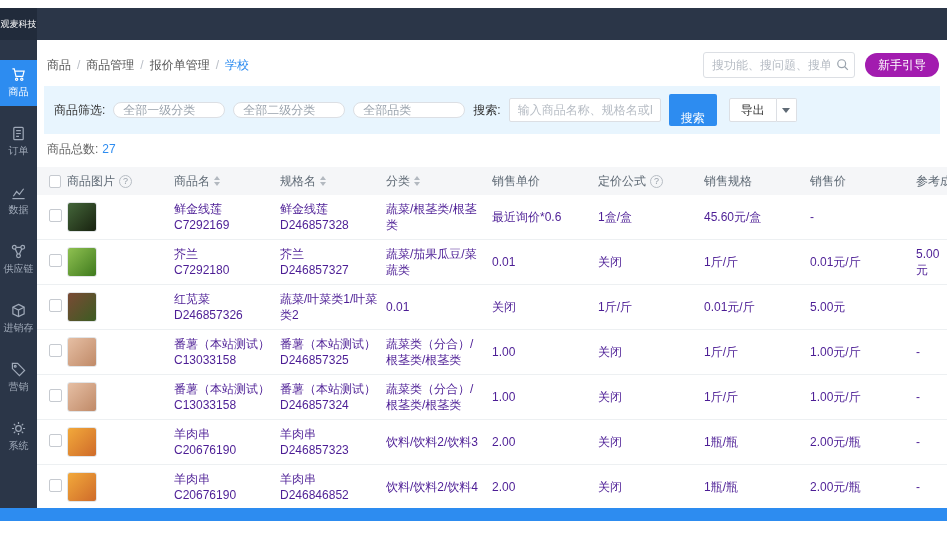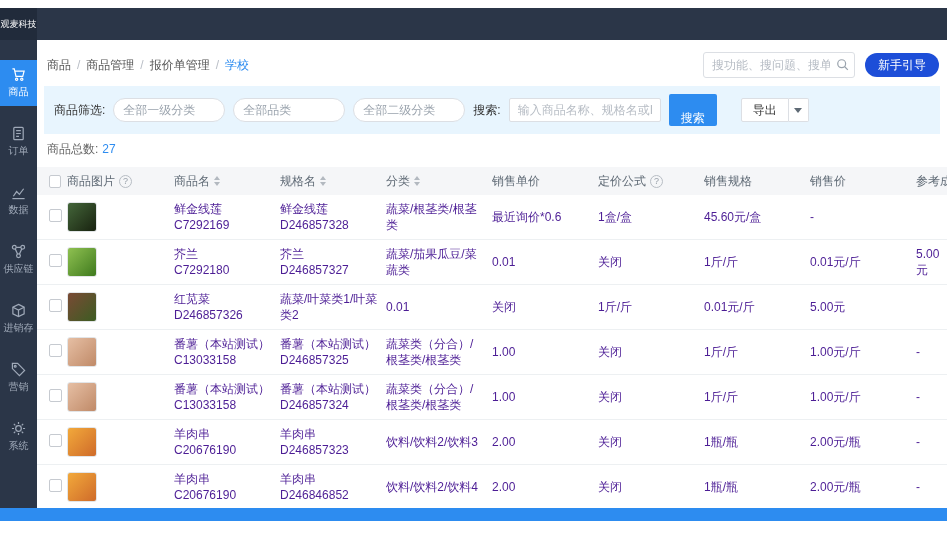--- a/index.html
+++ b/index.html
@@ -28,34 +28,34 @@
   .crumbs{display:flex;align-items:center;gap:6px;font-size:12px;color:#555}
   .crumb{cursor:pointer}
   .crumb.active{color:#2d8cf0}
   .sep{color:#b9bec6}
   .spacer{flex:1}
   .hsearch{position:relative;width:152px;height:26px;margin-right:10px}
   .hsearch input{width:100%;height:100%;border:1px solid #dcdfe4;border-radius:3px;
     padding:0 24px 0 8px;font-size:12px;color:#333;outline:none}
   .hsearch input::placeholder{color:#b6bcc4}
   .hsearch .mag{position:absolute;right:5px;top:6px;width:14px;height:14px}
-  .guide-btn{height:24px;padding:0 13px;background:#1d4ed8;color:#fff;border:none;
+  .guide-btn{height:24px;padding:0 13px;background:#a21caf;color:#fff;border:none;
     border-radius:12px;font-size:12px;cursor:pointer}
 
   
   .filter-bar{margin:6px 7px 0 7px;background:#e8f5fe;display:flex;align-items:center;
     gap:8px;padding:8px 10px;font-size:12px;color:#333}
-  .select{background:#fff;border:1px solid #dcdfe4;border-radius:12px;height:24px;
+  .select{background:#fff;border:1px solid #dcdfe4;border-radius:12px;height:16px;
     display:flex;align-items:center;padding:0 9px;color:#9aa3ad;min-width:112px;cursor:pointer}
   .f-input{width:152px;height:24px;border:1px solid #dcdfe4;border-radius:2px;
     padding:0 8px;font-size:12px;outline:none;color:#333}
   .f-input::placeholder{color:#b6bcc4}
   .search-btn{height:24px;padding:16px 12px;background:#2d8cf0;border:none;border-radius:2px;
     color:#fff;font-size:12px;cursor:pointer}
-  .export-wrap{display:flex;margin-left:16px}
+  .export-wrap{display:flex;margin-left:4px}
   .export-btn{height:24px;padding:0 11px;background:#fff;border:1px solid #dcdfe4;
     border-radius:2px 0 0 2px;font-size:12px;color:#333;cursor:pointer}
   .export-caret{width:20px;height:24px;background:#fff;border:1px solid #dcdfe4;border-left:none;
     border-radius:0 2px 2px 0;display:flex;align-items:center;justify-content:center;cursor:pointer}
   .caret{width:0;height:0;border-left:4px solid transparent;border-right:4px solid transparent;
     border-top:5px solid #5f6a75}
 
   .total-row{padding:7px 10px 9px;font-size:12px;color:#666}
   .total-row b{color:#2d8cf0;font-weight:normal;margin-left:4px}
 
@@ -163,22 +163,22 @@
             <circle cx="6.5" cy="6.5" r="4.5" stroke="#9aa3ad" fill="none" stroke-width="1.4"></circle>
             <path d="M10 10l3.5 3.5" stroke="#9aa3ad" stroke-width="1.4"></path>
           </svg>
         </div>
         <button class="guide-btn">新手引导</button>
       </div>
 
       <div class="filter-bar">
         <span>商品筛选:</span>
         <div class="select">全部一级分类</div>
+        <div class="select">全部二级分类</div>
         <div class="select">全部品类</div>
-        <div class="select">全部二级分类</div>
         <span>搜索:</span>
         <input class="f-input" type="text" placeholder="输入商品名称、规格名或ID" style="">
         <button class="search-btn">搜索</button>
         <div class="export-wrap">
           <button class="export-btn">导出</button>
           <div class="export-caret">
             <span class="caret"></span>
           </div>
         </div>
       </div>

